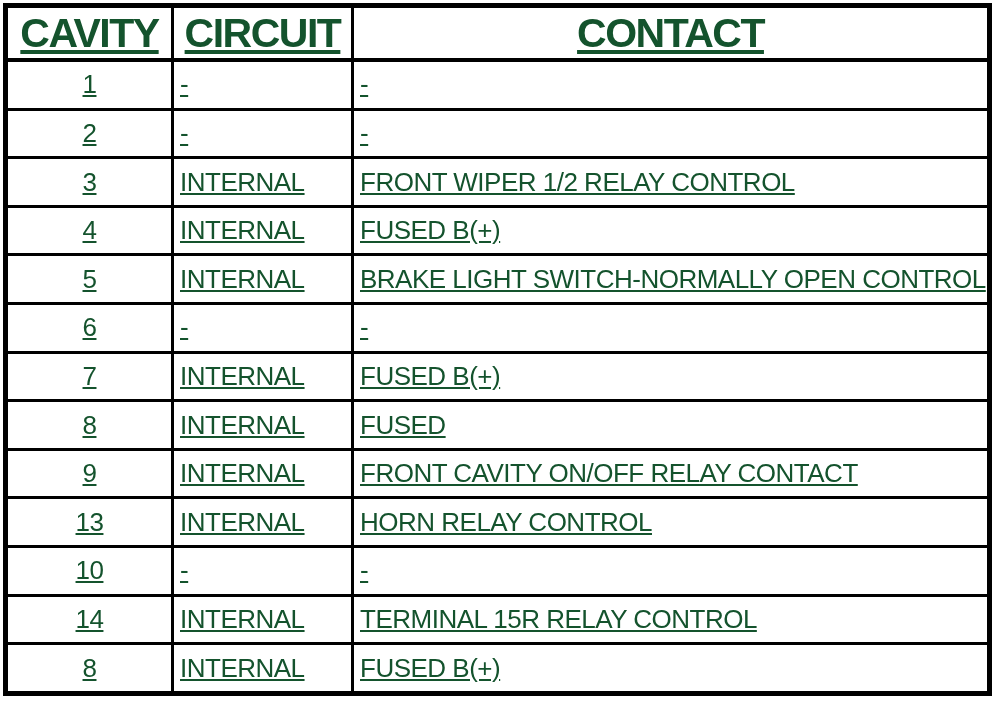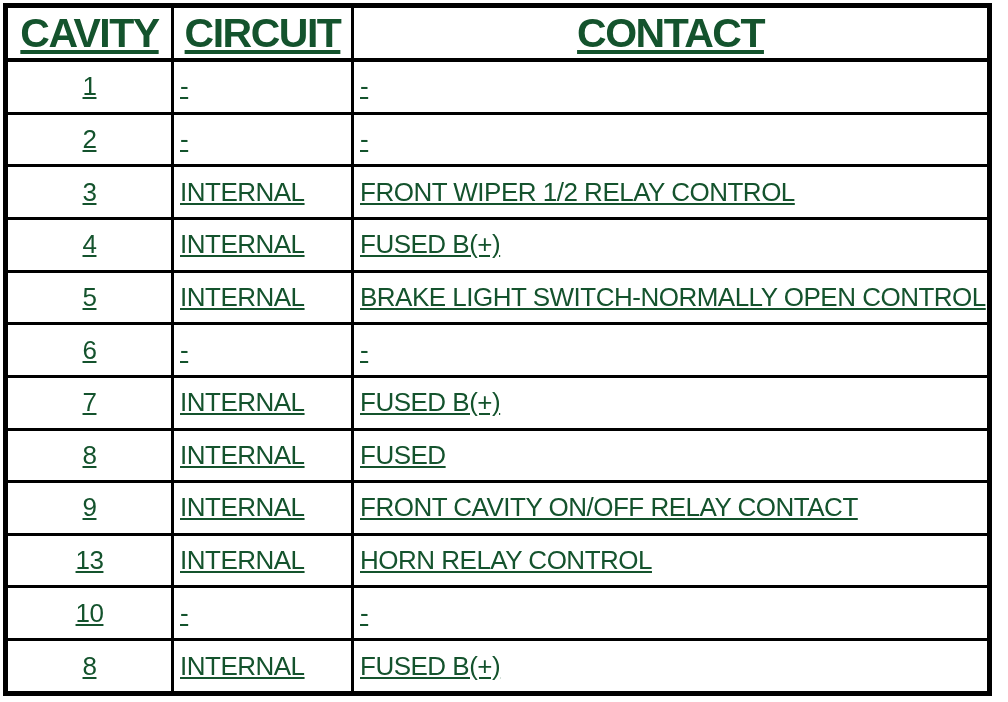--- a/index.html
+++ b/index.html
@@ -134,19 +134,24 @@
           <td class="col-cavity">13</td>
           <td class="col-circuit">INTERNAL</td>
           <td class="col-function">HORN RELAY CONTROL</td>
         </tr>
         <tr>
           <td class="col-cavity">10</td>
           <td class="col-circuit">-</td>
           <td class="col-function">-</td>
         </tr>
         <tr>
+          <td class="col-cavity">14</td>
+          <td class="col-circuit">INTERNAL</td>
+          <td class="col-function">TERMINAL 15R RELAY CONTROL</td>
+        </tr>
+        <tr>
           <td class="col-cavity">8</td>
           <td class="col-circuit">INTERNAL</td>
           <td class="col-function">FUSED B(+)</td>
         </tr>
       </tbody>
   </table>
 </div>
 
 </body></html>

